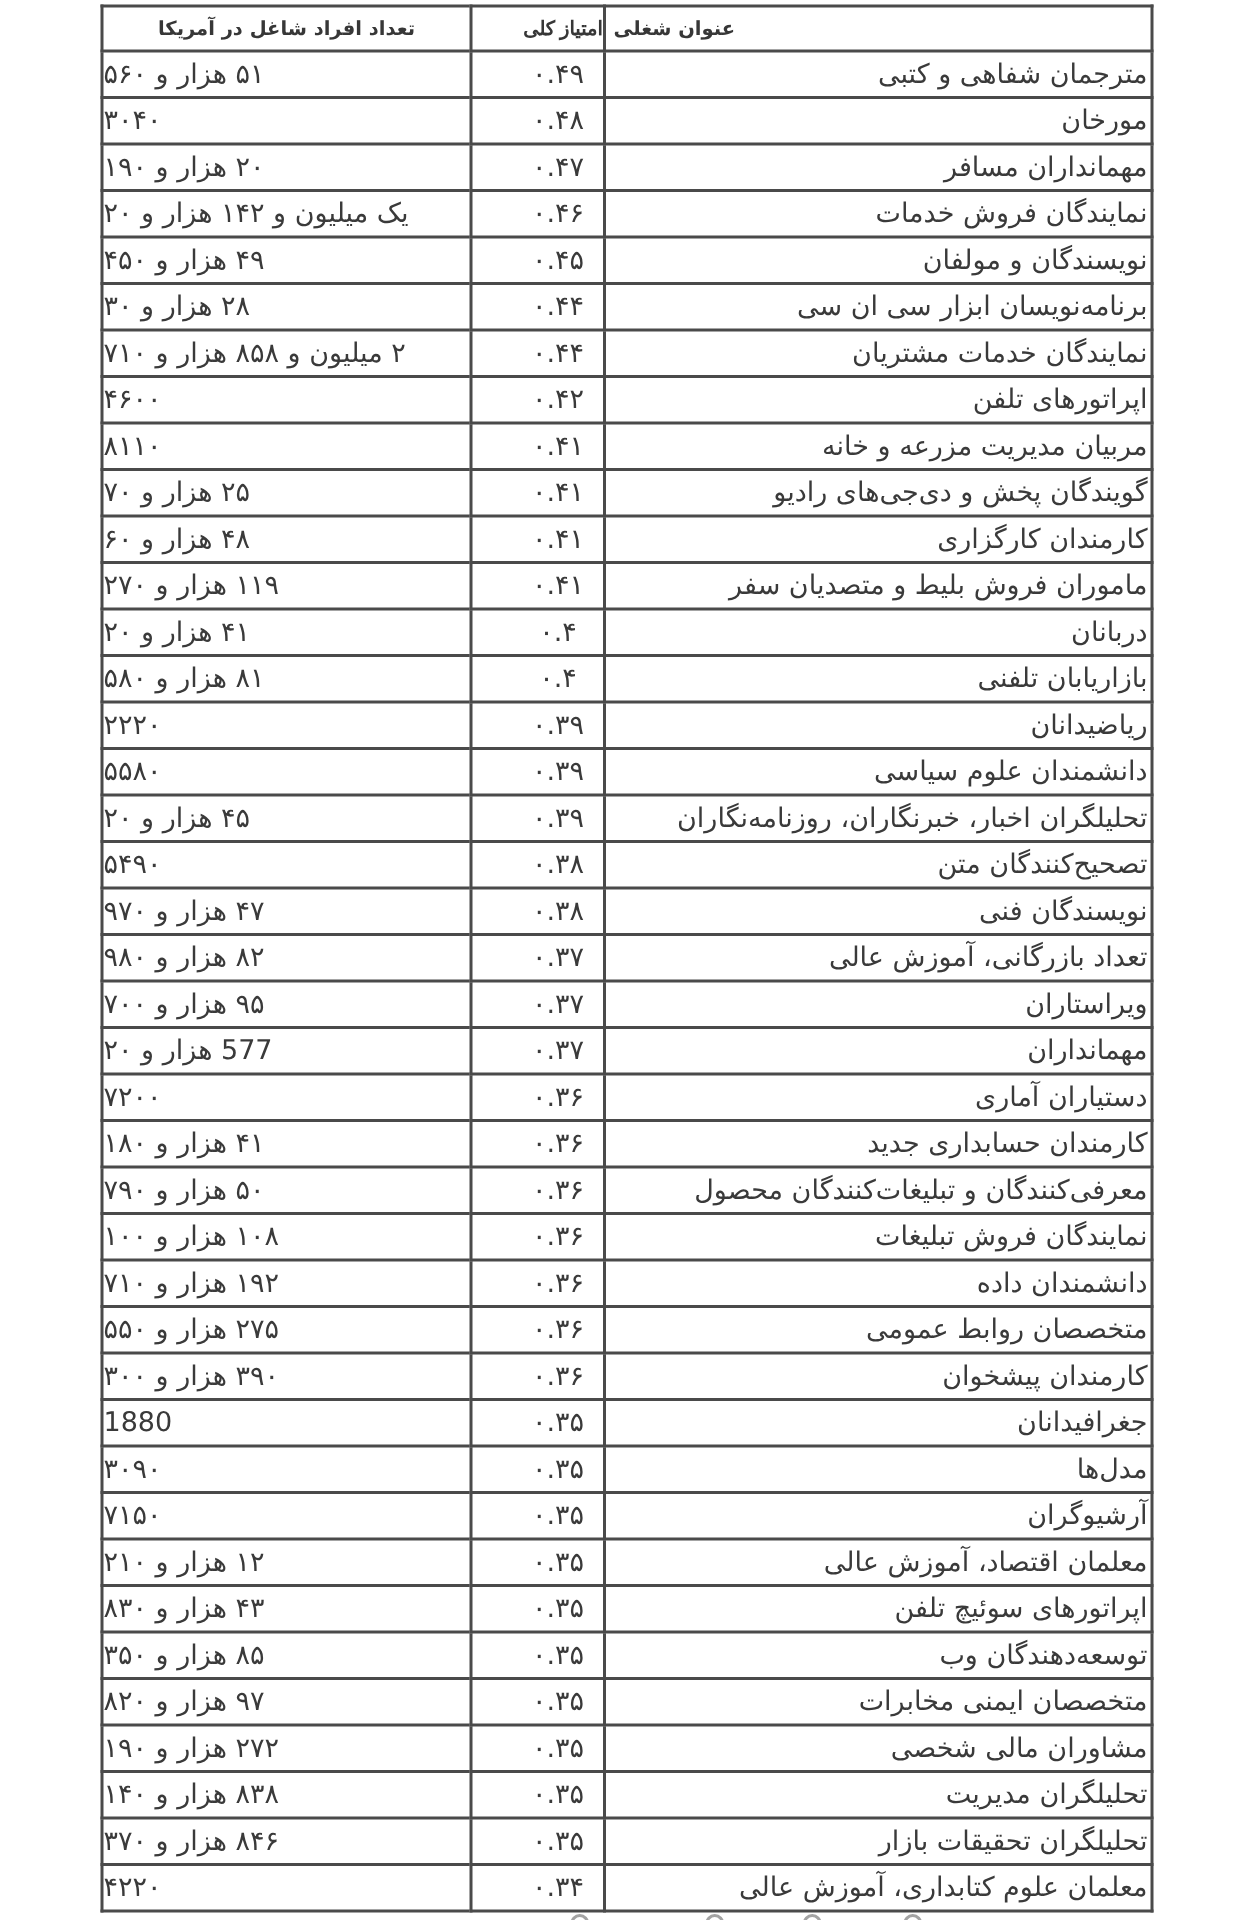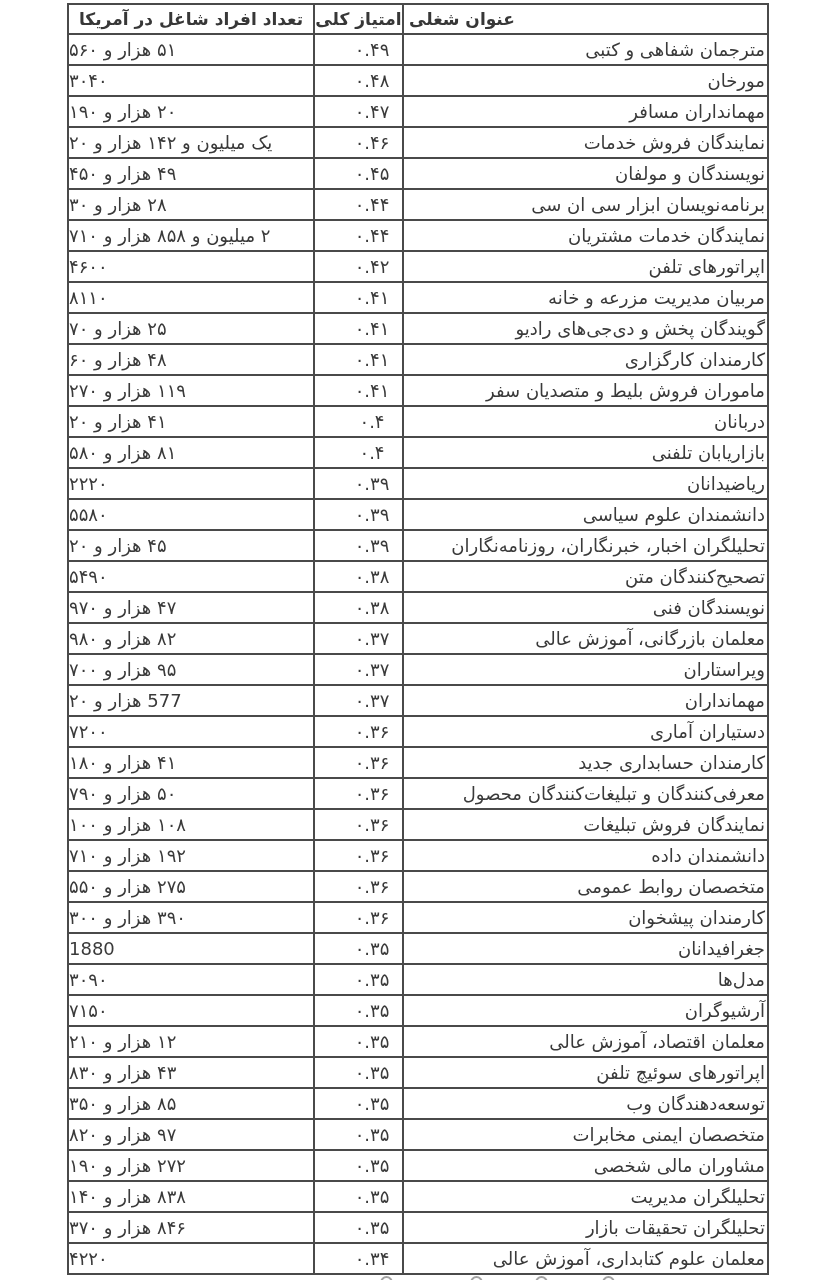--- a/index.html
+++ b/index.html
@@ -33,30 +33,30 @@
     vertical-align: middle;
   }
   .col-title { width: 365px; }
   .col-score { width: 89px; }
   .col-emp   { width: 246px; }
 
   .jobs-table thead tr { height: 30px; }
   .jobs-table tbody tr { height: 31px; }
 
   .jobs-table th {
-    font-size: 17px;
+    font-size: 13px;
     font-weight: bold;
     color: #373737;
   }
   th.th-title {
     text-align: left;
     padding-left: 5px;
     border-radius: 11px;
   }
-  th.th-score { text-align: center; }
+  th.th-score { text-align: right; font-family: Liberation Serif, serif; }
   th.th-emp   { text-align: center; }
 
   .jobs-table td {
     font-size: 18px;
   }
   td.td-title {
     text-align: right;
     padding-right: 2px;
     margin-left: 26px;
   }
@@ -212,21 +212,21 @@
     <td class="td-emp">۵۴۹۰</td>
   </tr>
 
   <tr>
     <td class="td-title">نویسندگان فنی</td>
     <td class="td-score">۰.۳۸</td>
     <td class="td-emp">۴۷ هزار و ۹۷۰</td>
   </tr>
 
   <tr>
-    <td class="td-title">معلمان بازرگانی، آموزش عالی</td>
+    <td class="td-title">تعداد بازرگانی، آموزش عالی</td>
     <td class="td-score">۰.۳۷</td>
     <td class="td-emp">۸۲ هزار و ۹۸۰</td>
   </tr>
 
   <tr>
     <td class="td-title">ویراستاران</td>
     <td class="td-score">۰.۳۷</td>
     <td class="td-emp">۹۵ هزار و ۷۰۰</td>
   </tr>
 

